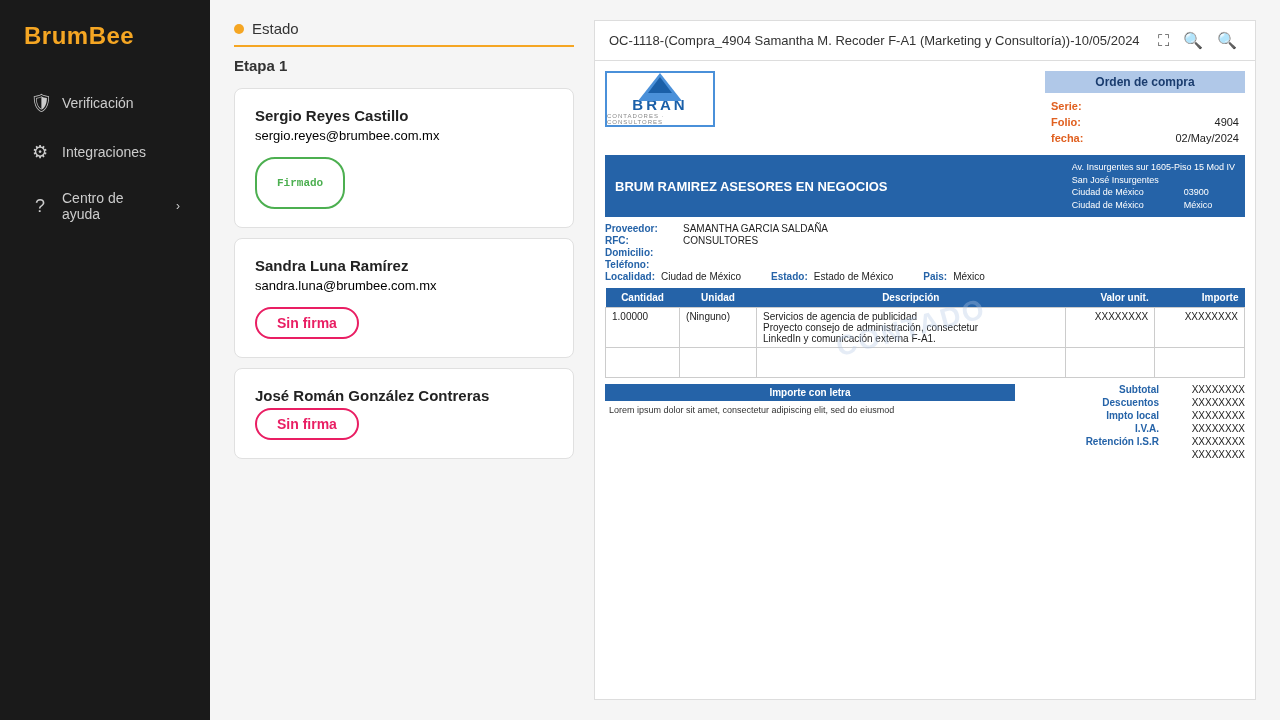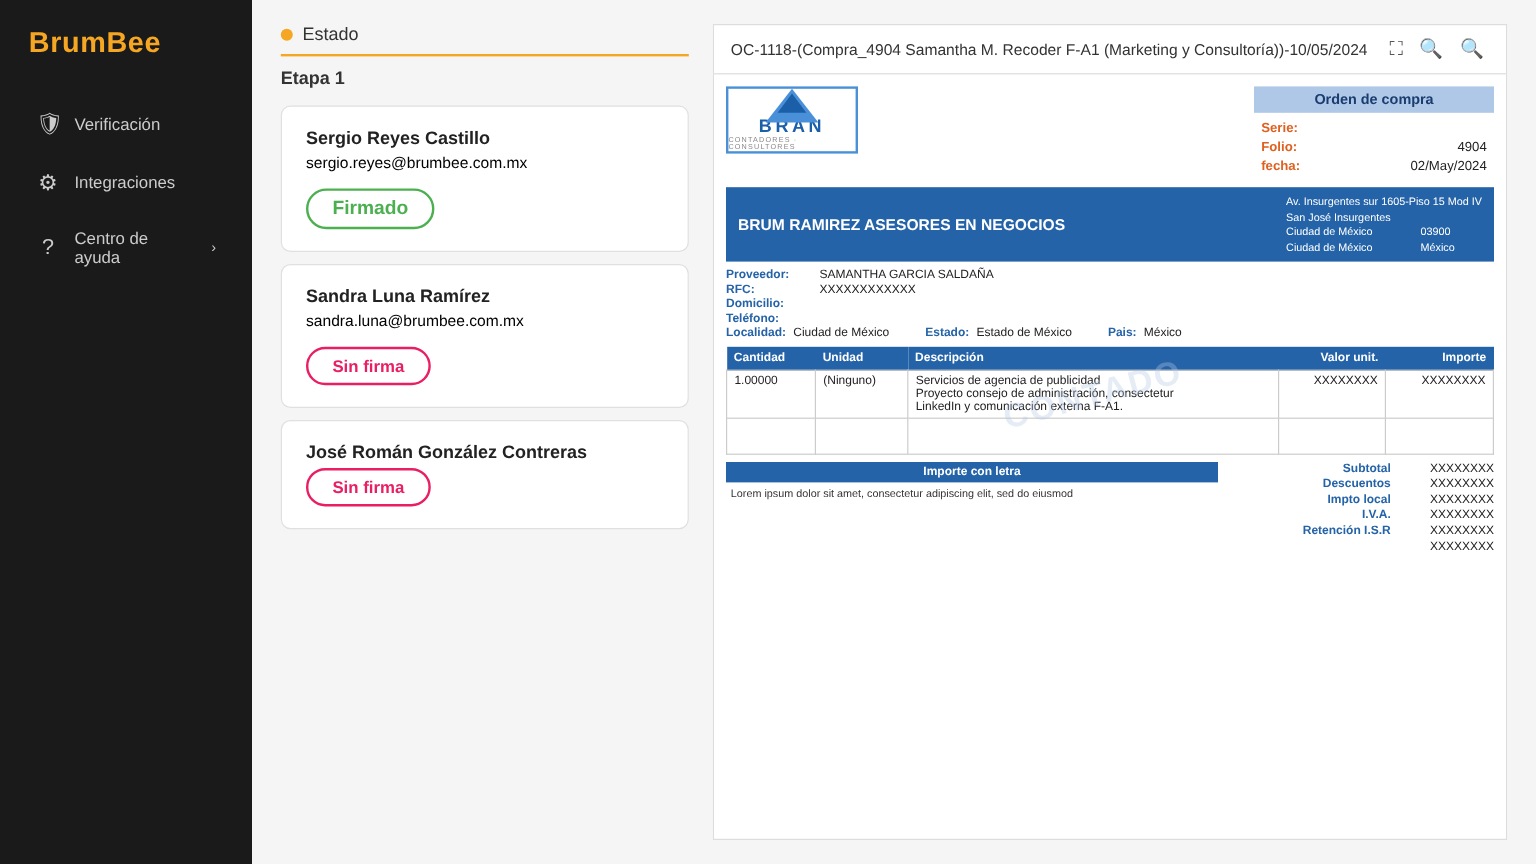--- a/index.html
+++ b/index.html
@@ -107,24 +107,25 @@
     .signer-email {
       font-size: 13px;
       color: #000000;
       margin-bottom: 14px;
     }
     .btn-firmado {
       border: 2px solid #4caf50;
       color: #4caf50;
       background: transparent;
       border-radius: 20px;
-      padding: 6px 20px;
-      font-size: 16px;
+      padding: 18px 20px;
+      font-size: 11px;
       font-weight: 600;
       cursor: pointer;
+      font-family: Liberation Mono, monospace;
     }
     .btn-sin-firma {
       border: 2px solid #e91e63;
       color: #e91e63;
       background: transparent;
       border-radius: 20px;
       padding: 6px 20px;
       font-size: 14px;
       font-weight: 600;
       cursor: pointer;
@@ -240,21 +241,21 @@
     .items-table {
       width: 100%;
       border-collapse: collapse;
       margin-bottom: 6px;
       font-size: 10px;
     }
     .items-table th {
       background: #2563a8;
       color: #fff;
       padding: 4px 6px;
-      text-align: left;
+      text-align: center;
       font-weight: 600;
     }
     .items-table th.right { text-align: right; }
     .items-table td {
       border: 1px solid #ccc;
       padding: 3px 6px;
       vertical-align: top;
     }
     .items-table td.right { text-align: right; }
 
@@ -412,21 +413,21 @@
             </div>
           </div>
 
           <div style="display:flex;flex-direction:column;gap:1px;margin-bottom:6px;font-size:10px;">
             <div style="display:flex;gap:6px;">
               <span style="color:#2563a8;font-weight:600;min-width:72px;">Proveedor:</span>
               <span>SAMANTHA GARCIA SALDAÑA</span>
             </div>
             <div style="display:flex;gap:6px;">
               <span style="color:#2563a8;font-weight:600;min-width:72px;">RFC:</span>
-              <span>XXXXXXXXXXXX</span>
+              <span>CONSULTORES</span>
             </div>
             <div style="display:flex;gap:6px;">
               <span style="color:#2563a8;font-weight:600;min-width:72px;">Domicilio:</span>
               <span></span>
             </div>
             <div style="display:flex;gap:6px;">
               <span style="color:#2563a8;font-weight:600;min-width:72px;">Teléfono:</span>
               <span></span>
             </div>
             <div style="display:flex;gap:30px;align-items:center;">

